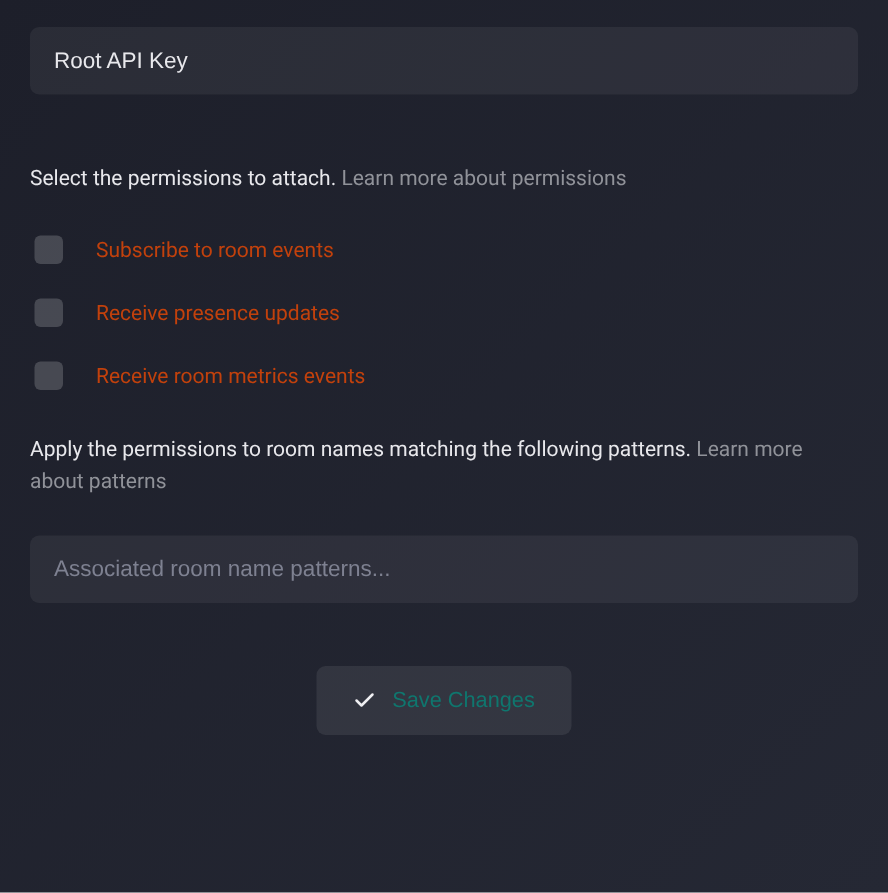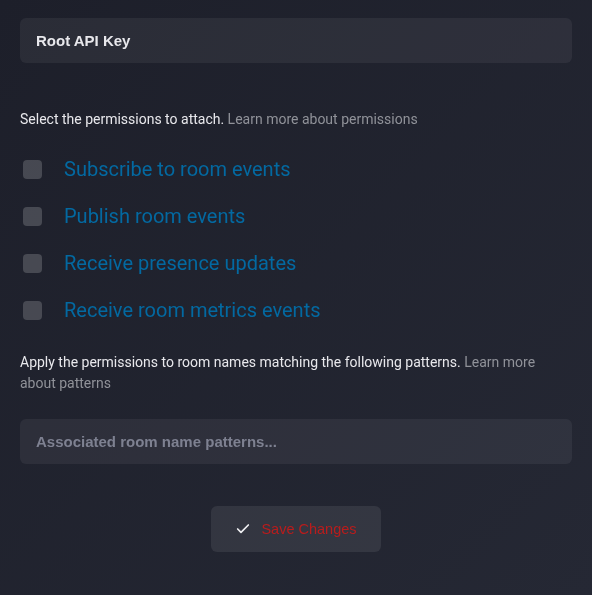--- a/index.html
+++ b/index.html
@@ -18,21 +18,20 @@
     }
     .input-field {
       width: 100%;
       background: rgba(255,255,255,0.06);
       border: none;
       border-radius: 6px;
       padding: 14px 16px;
       color: #e8e8ec;
       font-size: 15px;
       outline: none;
-      font-weight: bold;
     }
     .input-field::placeholder {
       color: #7e8191;
       font-size: 15px;
     }
     .helper-row {
       margin-top: 46px;
       font-size: 14px;
       line-height: 1.45;
       color: #e8e8ec;
@@ -55,40 +54,40 @@
     }
     .checkbox-box {
       width: 19px;
       height: 19px;
       border-radius: 4px;
       background: rgba(255,255,255,0.18);
       flex-shrink: 0;
       cursor: pointer;
     }
     .checkbox-label {
-      font-size: 20px;
-      color: #0369a1;
+      font-size: 14px;
+      color: #c2410c;
     }
     .section-gap {
       margin-top: 30px;
     }
     .patterns-input-wrap {
       margin-top: 26px;
     }
     .save-row {
       display: flex;
       justify-content: center;
       margin-top: 42px;
     }
     .save-button {
       background: rgba(255,255,255,0.08);
       border: none;
       border-radius: 6px;
       padding: 15px 24px;
-      color: #b91c1c;
+      color: #0f766e;
       font-size: 14.5px;
       display: flex;
       align-items: center;
       gap: 10px;
       cursor: pointer;
     }
     .save-button svg {
       width: 16px;
       height: 16px;
       stroke: #efeff2;
@@ -102,24 +101,20 @@
 <input class="input-field" type="text" value="Root API Key" style="">
 
 <div class="helper-row">
   <span>Select the permissions to attach. </span><a href="#" class="helper-link">Learn more about permissions</a>
 </div>
 
 <div class="checkbox-group">
   <div class="checkbox-row">
     <div class="checkbox-box"></div>
     <span class="checkbox-label">Subscribe to room events</span>
-  </div>
-  <div class="checkbox-row">
-    <div class="checkbox-box"></div>
-    <span class="checkbox-label">Publish room events</span>
   </div>
   <div class="checkbox-row">
     <div class="checkbox-box"></div>
     <span class="checkbox-label">Receive presence updates</span>
   </div>
   <div class="checkbox-row">
     <div class="checkbox-box"></div>
     <span class="checkbox-label">Receive room metrics events</span>
   </div>
 </div>

